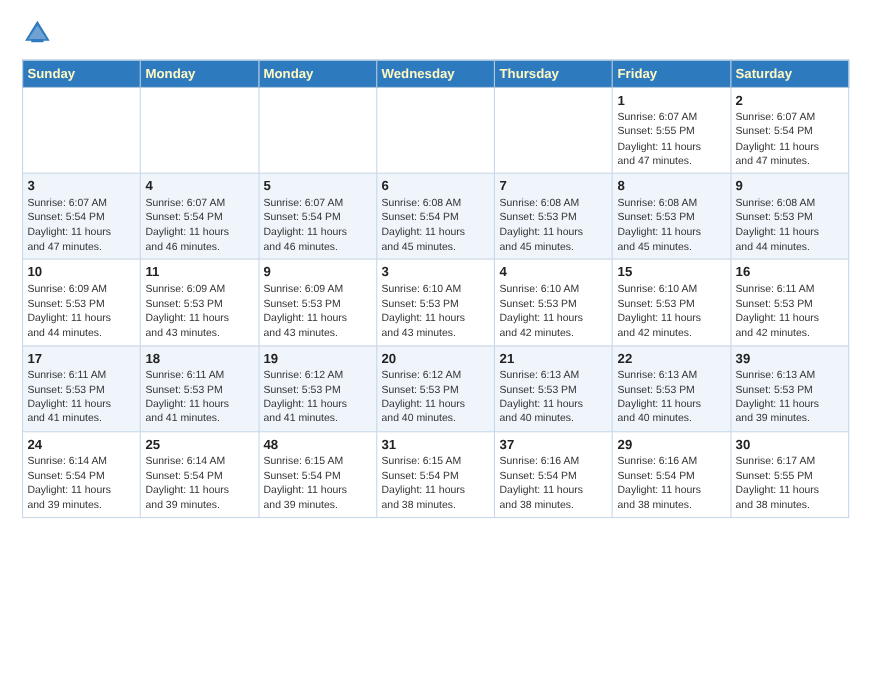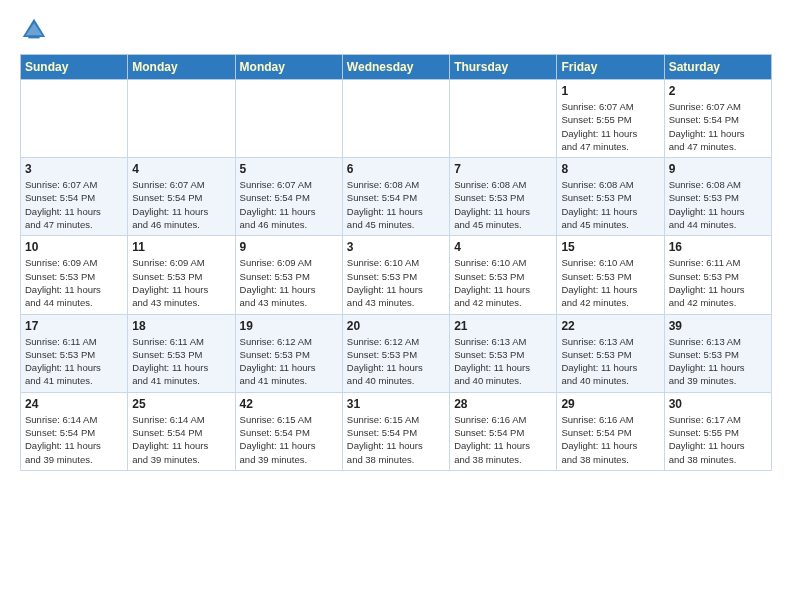--- a/index.html
+++ b/index.html
@@ -309,35 +309,35 @@
 and 39 minutes.</div>
           </td>
           <td>
             <span class="day-number">25</span>
             <div class="cell-text" style="white-space: pre-line;">Sunrise: 6:14 AM
 Sunset: 5:54 PM
 Daylight: 11 hours
 and 39 minutes.</div>
           </td>
           <td>
-            <span class="day-number">42</span>
+            <span class="day-number">48</span>
             <div class="cell-text" style="white-space: pre-line;">Sunrise: 6:15 AM
 Sunset: 5:54 PM
 Daylight: 11 hours
 and 39 minutes.</div>
           </td>
           <td>
             <span class="day-number">31</span>
             <div class="cell-text" style="white-space: pre-line;">Sunrise: 6:15 AM
 Sunset: 5:54 PM
 Daylight: 11 hours
 and 38 minutes.</div>
           </td>
           <td>
-            <span class="day-number">28</span>
+            <span class="day-number">37</span>
             <div class="cell-text" style="white-space: pre-line;">Sunrise: 6:16 AM
 Sunset: 5:54 PM
 Daylight: 11 hours
 and 38 minutes.</div>
           </td>
           <td>
             <span class="day-number">29</span>
             <div class="cell-text" style="white-space: pre-line;">Sunrise: 6:16 AM
 Sunset: 5:54 PM
 Daylight: 11 hours

